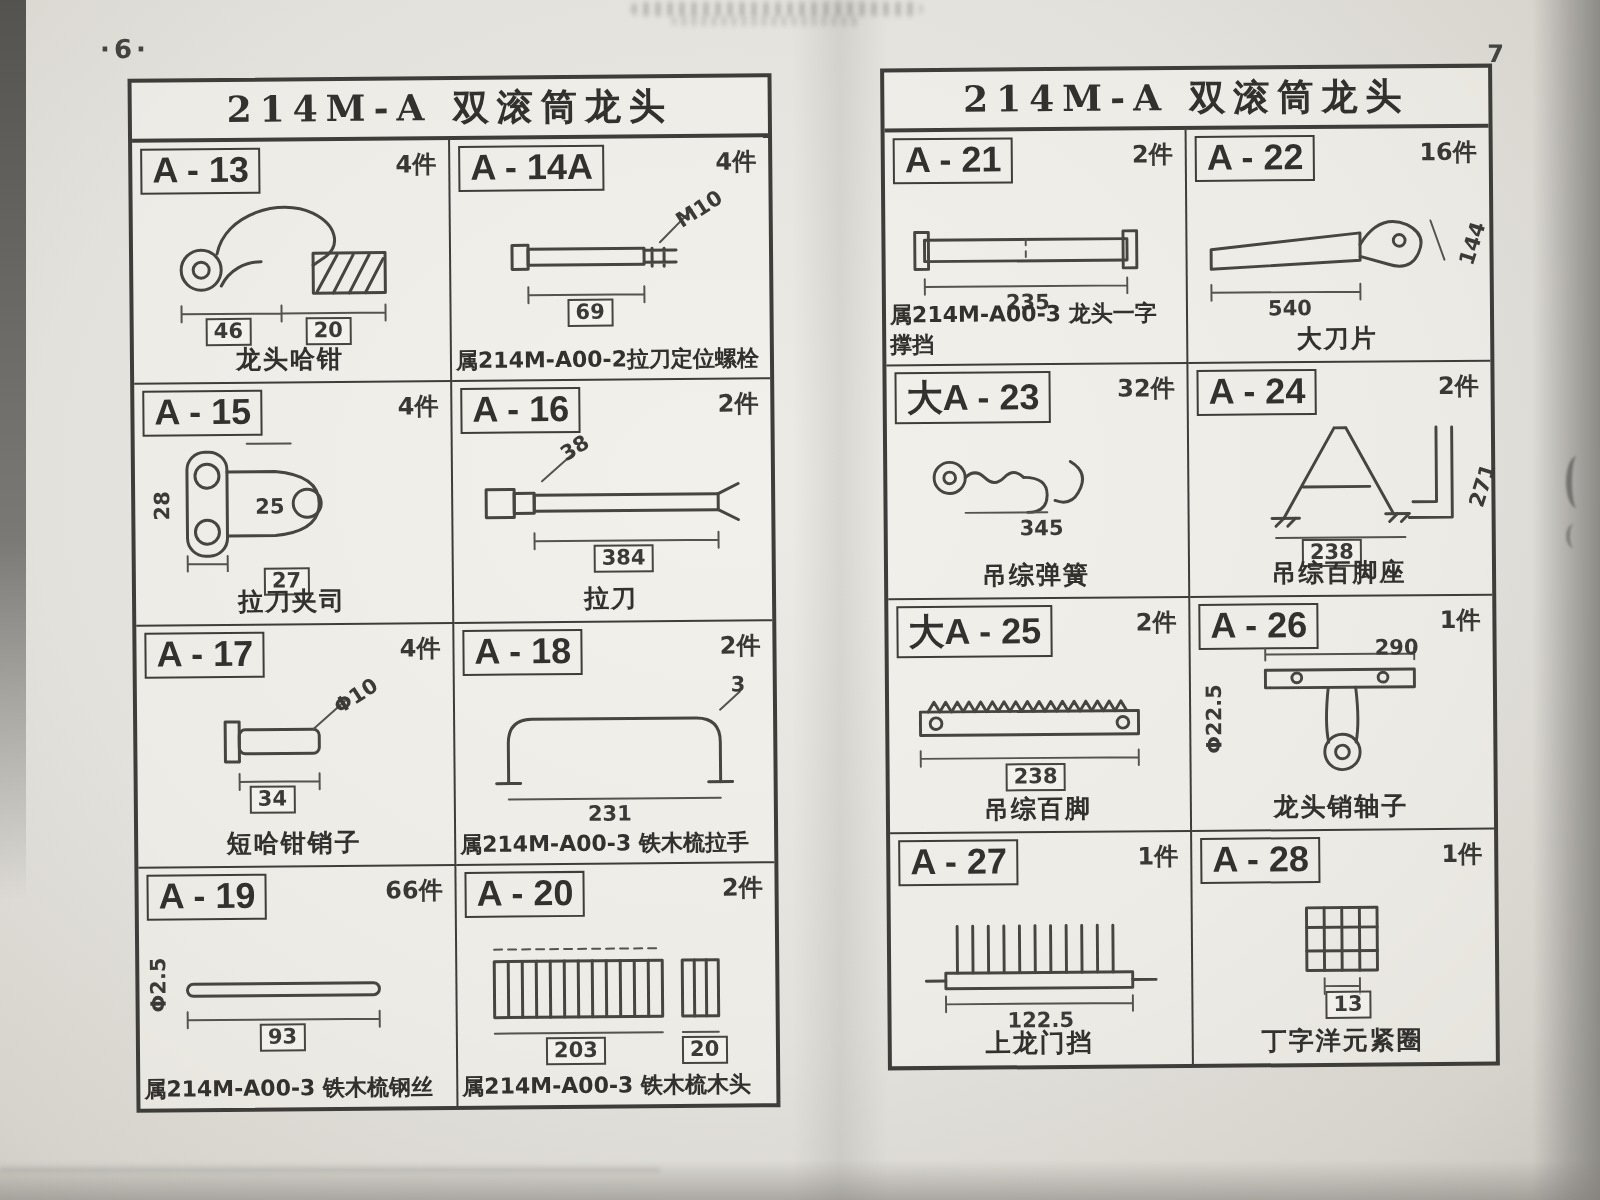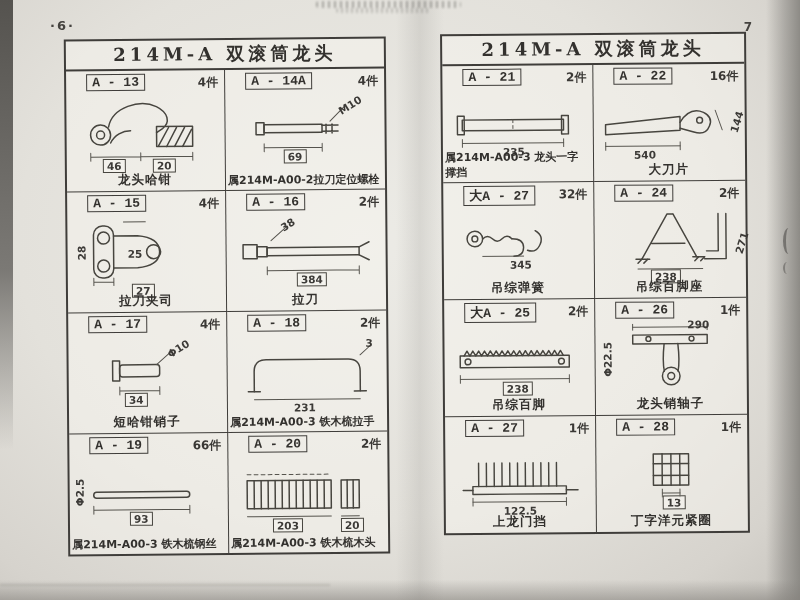--- a/index.html
+++ b/index.html
@@ -39,22 +39,22 @@
   .tbl-header{height:28px;display:flex;align-items:center;justify-content:center;
     border-bottom:2px solid #3f3d3a;font-family:"DejaVu Serif","Liberation Serif",serif;
     font-weight:bold;font-size:18px;letter-spacing:4px;color:#33312e;}
   .grid{display:grid;grid-template-columns:1fr 1fr;}
   .cell{position:relative;border-top:1.8px solid #3f3d3a;}
   .cell:nth-child(odd){border-right:1.8px solid #3f3d3a;}
   .cell:nth-child(-n+2){border-top:none;}
   .page-left .cell{height:120px;}
   .page-right .cell{height:116px;}
 
-  .part-id{position:absolute;top:3px;left:20px;border:1.8px solid #3f3d3a;padding:0 5px;
-    font-family:Liberation Mono, monospace;font-weight:bold;font-size:13px;color:#33312e;}
+  .part-id{position:absolute;top:3px;left:4px;border:1.8px solid #3f3d3a;padding:0 5px;
+    font-family:Liberation Sans, sans-serif;font-weight:bold;font-size:18px;color:#33312e;}
   .part-qty{position:absolute;top:4px;right:6px;font-weight:bold;font-size:12px;color:#3a3835;}
 
   .draw{position:absolute;left:2px;right:2px;top:20px;height:74px;width:calc(100% - 4px);}
   .draw path,.draw rect,.draw circle,.draw polyline{stroke:#47453f;stroke-width:1.5;fill:none;
     stroke-linecap:round;stroke-linejoin:round;}
   .draw .dl{stroke-width:1;stroke:#55534d;}
 
   .dim{position:absolute;font-size:10.5px;font-weight:600;color:#3c3a37;white-space:nowrap;}
   .dim.boxed{border:1.2px solid #47453f;padding:0 3px;background:rgba(247,245,240,.6);}
   .dim.v{transform:rotate(-90deg);transform-origin:left top;}
@@ -242,21 +242,21 @@
             <circle cx="106" cy="36" r="3"></circle>
             <path class="dl" d="M10 62 h76 M10 58 v8 M86 58 v8"></path>
             <path class="dl" d="M122 26 l7 20"></path>
           </svg>
           <span class="dim" style="left:40px;top:84px;">540</span>
           <span class="dim d2" style="left:132px;top:52px;">144</span>
           <div class="caption">大刀片</div>
         </div>
 
         <div class="cell">
-          <span class="part-id">大A - 27</span>
+          <span class="part-id">大A - 23</span>
           <span class="part-qty">32件</span>
           <svg class="draw" viewBox="0 0 150 74">
             <circle cx="30" cy="36" r="8"></circle>
               <circle cx="30" cy="36" r="3"></circle>
             <path d="M38 36 q5 -5 10 0 q5 5 10 0 q5 -5 10 0"></path>
             <path d="M68 36 q12 0 12 9 q0 9 -10 9"></path>
             <path d="M92 28 q10 6 4 16 q-4 7 -12 4"></path>
             <path class="dl" d="M38 54 h42"></path>
           </svg>
           <span class="dim" style="left:66px;top:76px;">345</span>

